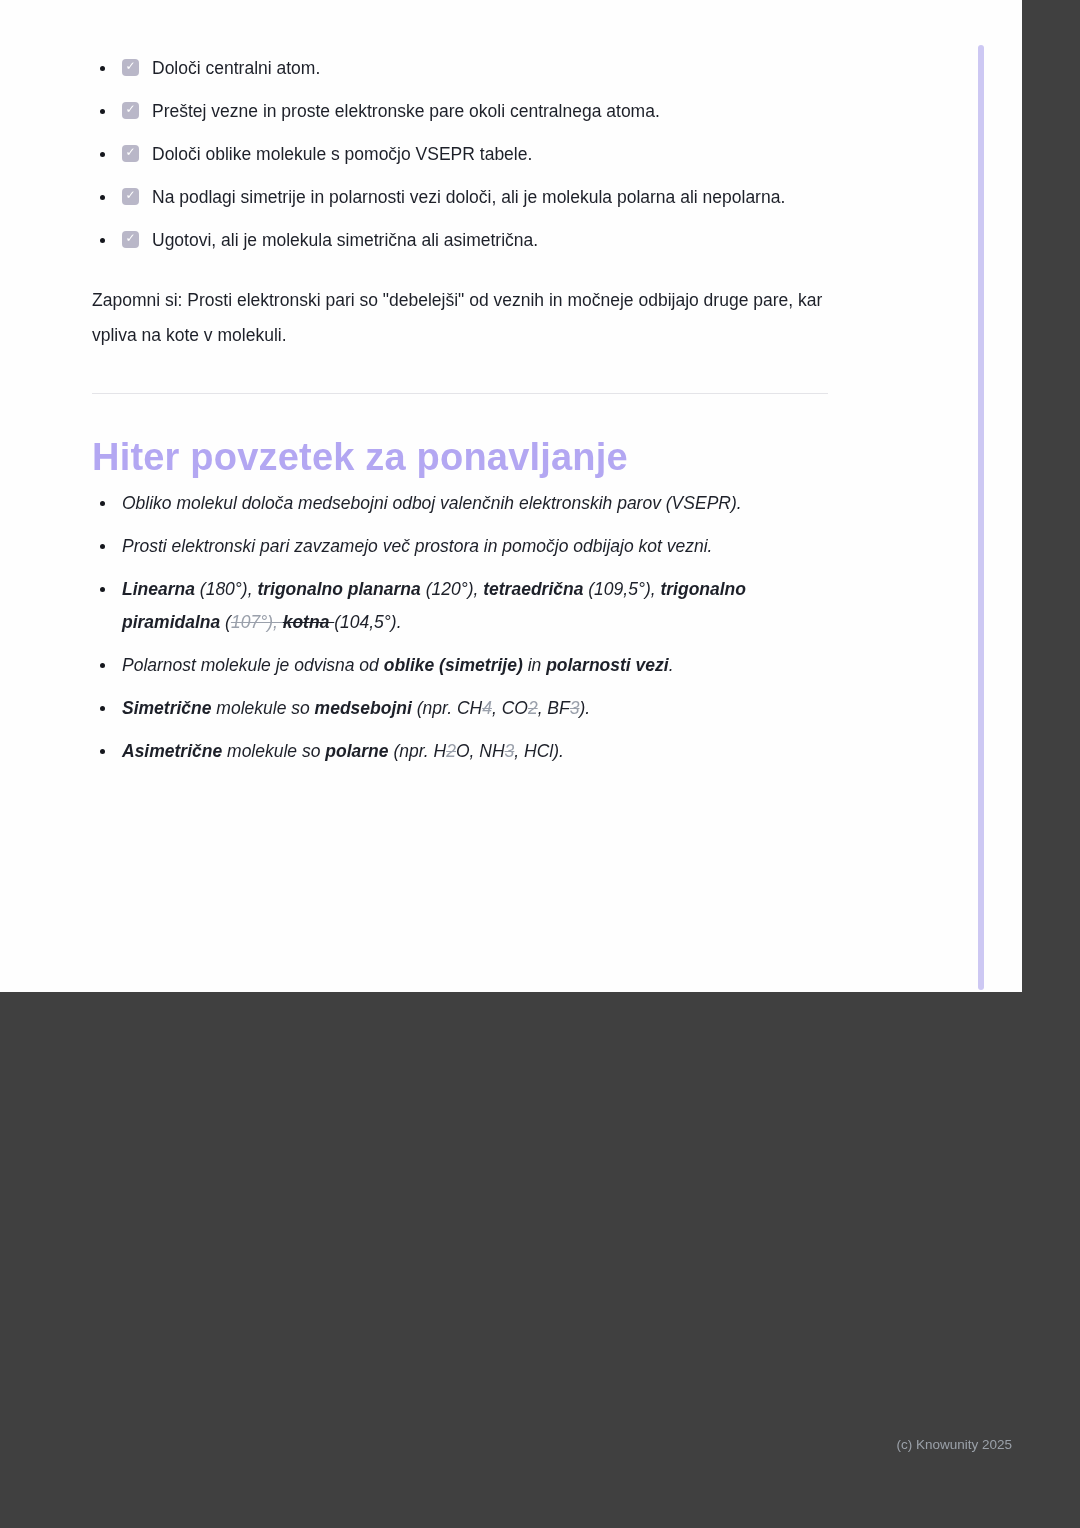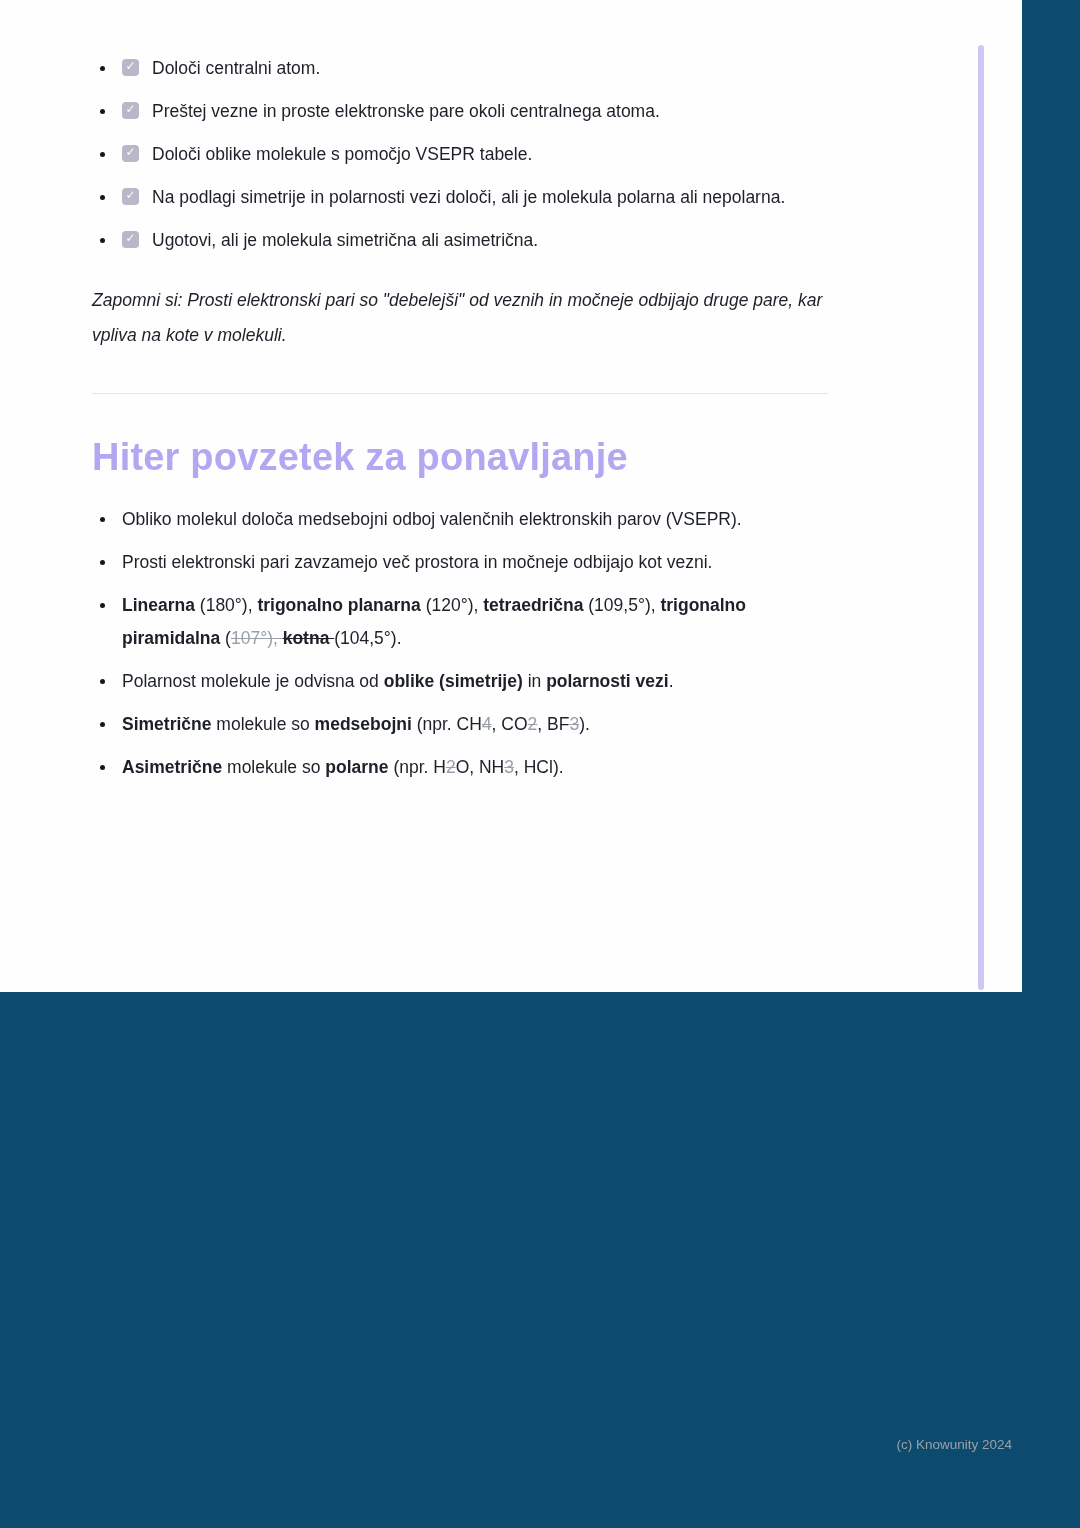--- a/index.html
+++ b/index.html
@@ -1,40 +1,40 @@
 <!DOCTYPE html>
 <html><head>
 <meta charset="utf-8">
 <style>
   * { margin:0; padding:0; box-sizing:border-box; }
   html,body { background:#f6f6f7; }
   body { font-family:"Liberation Sans", sans-serif; }
-  .canvas { position:relative; width:1080px; height:1528px; background:#0c4a6e; overflow:hidden; margin:0 auto; }
+  .canvas { position:relative; width:1080px; height:1528px; background:#404040; overflow:hidden; margin:0 auto; }
   .page { position:absolute; left:0; top:0; width:1022px; height:992px; background:#fefefe; }
   .scroll-strip { position:absolute; left:978px; top:45px; width:6px; height:945px; border-radius:3px; }
   .content { position:absolute; left:92px; top:52px; width:742px; color:#1d2029; font-size:17.5px; }
 
   ul { list-style:none; }
   .check-item, .sum-item { position:relative; padding-left:30px; margin-bottom:10px; line-height:33px; }
   .check-item::before, .sum-item::before {
     content:""; position:absolute; left:8px; top:14px; width:5px; height:5px;
     border-radius:50%; background:#15171d;
   }
   .checkbox {
     display:inline-block; position:relative; width:17px; height:17px;
     border-radius:4px; margin-right:13px; vertical-align:-2px;
   }
   .checkbox::after {
     content:"✓"; position:absolute; left:50%; top:50%; transform:translate(-50%,-54%);
     color:#ffffff; font-size:12px; font-weight:bold; font-family:"DejaVu Sans", sans-serif;
   }
-  .note { font-style:italic; margin-top:26px; line-height:35px; }
+  .note { margin-top:26px; line-height:35px; }
   .divider { border:none; border-top:1px solid #e4e4e8; margin-top:40px; width:736px; }
   h2.summary-heading { font-size:38px; margin-top:42px; letter-spacing:0.2px; font-weight:bold; }
-  .summary-list { margin-top:24px; }
+  .summary-list { margin-top:8px;font-style:italic; }
   .b { font-weight:bold; }
   .st { text-decoration:line-through; }
   .gr { color:#9aa0ab; }
   .footer { position:absolute; right:68px; top:1437px; font-size:13.5px; color:#9aa0a8; }
 </style>
 </head>
 <body>
 
 <div class="canvas">
   <div class="page">
@@ -49,25 +49,25 @@
         </ul>
 
       <p class="note">Zapomni si: Prosti elektronski pari so "debelejši" od veznih in močneje odbijajo druge pare, kar vpliva na kote v molekuli.</p>
 
       <hr class="divider">
 
       <h2 class="summary-heading" style="color: rgb(179, 167, 242);">Hiter povzetek za ponavljanje</h2>
 
       <ul class="summary-list">
           <li class="sum-item"><span>Obliko molekul določa medsebojni odboj valenčnih elektronskih parov (VSEPR).</span></li>
-          <li class="sum-item"><span>Prosti elektronski pari zavzamejo več prostora in močneje odbijajo kot vezni.</span></li>
+          <li class="sum-item"><span>Prosti elektronski pari zavzamejo več prostora in pomočjo odbijajo kot vezni.</span></li>
           <li class="sum-item"><span class="b">Linearna</span><span> (180°), </span><span class="b">trigonalno planarna</span><span> (120°), </span><span class="b">tetraedrična</span><span> (109,5°), </span><span class="b">trigonalno piramidalna</span><span> (</span><span class="st gr" style="color: rgb(154, 160, 171); text-align: center;">107°), </span><span class="b st">kotna </span><span>(104,5°).</span></li>
           <li class="sum-item"><span>Polarnost molekule je odvisna od </span><span class="b">oblike (simetrije)</span><span> in </span><span class="b">polarnosti vezi</span><span>.</span></li>
           <li class="sum-item"><span class="b">Simetrične</span><span> molekule so </span><span class="b">medsebojni</span><span> (npr. CH</span><span class="st gr" style="color: rgb(154, 160, 171);">4</span><span>, CO</span><span class="st gr" style="color: rgb(154, 160, 171);">2</span><span>, BF</span><span class="st gr" style="color: rgb(154, 160, 171);">3</span><span>).</span></li>
           <li class="sum-item"><span class="b">Asimetrične</span><span> molekule so </span><span class="b">polarne</span><span> (npr. H</span><span class="st gr" style="color: rgb(154, 160, 171);">2</span><span>O, NH</span><span class="st gr" style="color: rgb(154, 160, 171);">3</span><span>, HCl).</span></li>
         </ul>
 
     </div>
     <div class="scroll-strip" style="background: rgb(205, 200, 243);"></div>
   </div>
 
-  <div class="footer">(c) Knowunity 2024</div>
+  <div class="footer">(c) Knowunity 2025</div>
 </div>
 
 </body></html>

